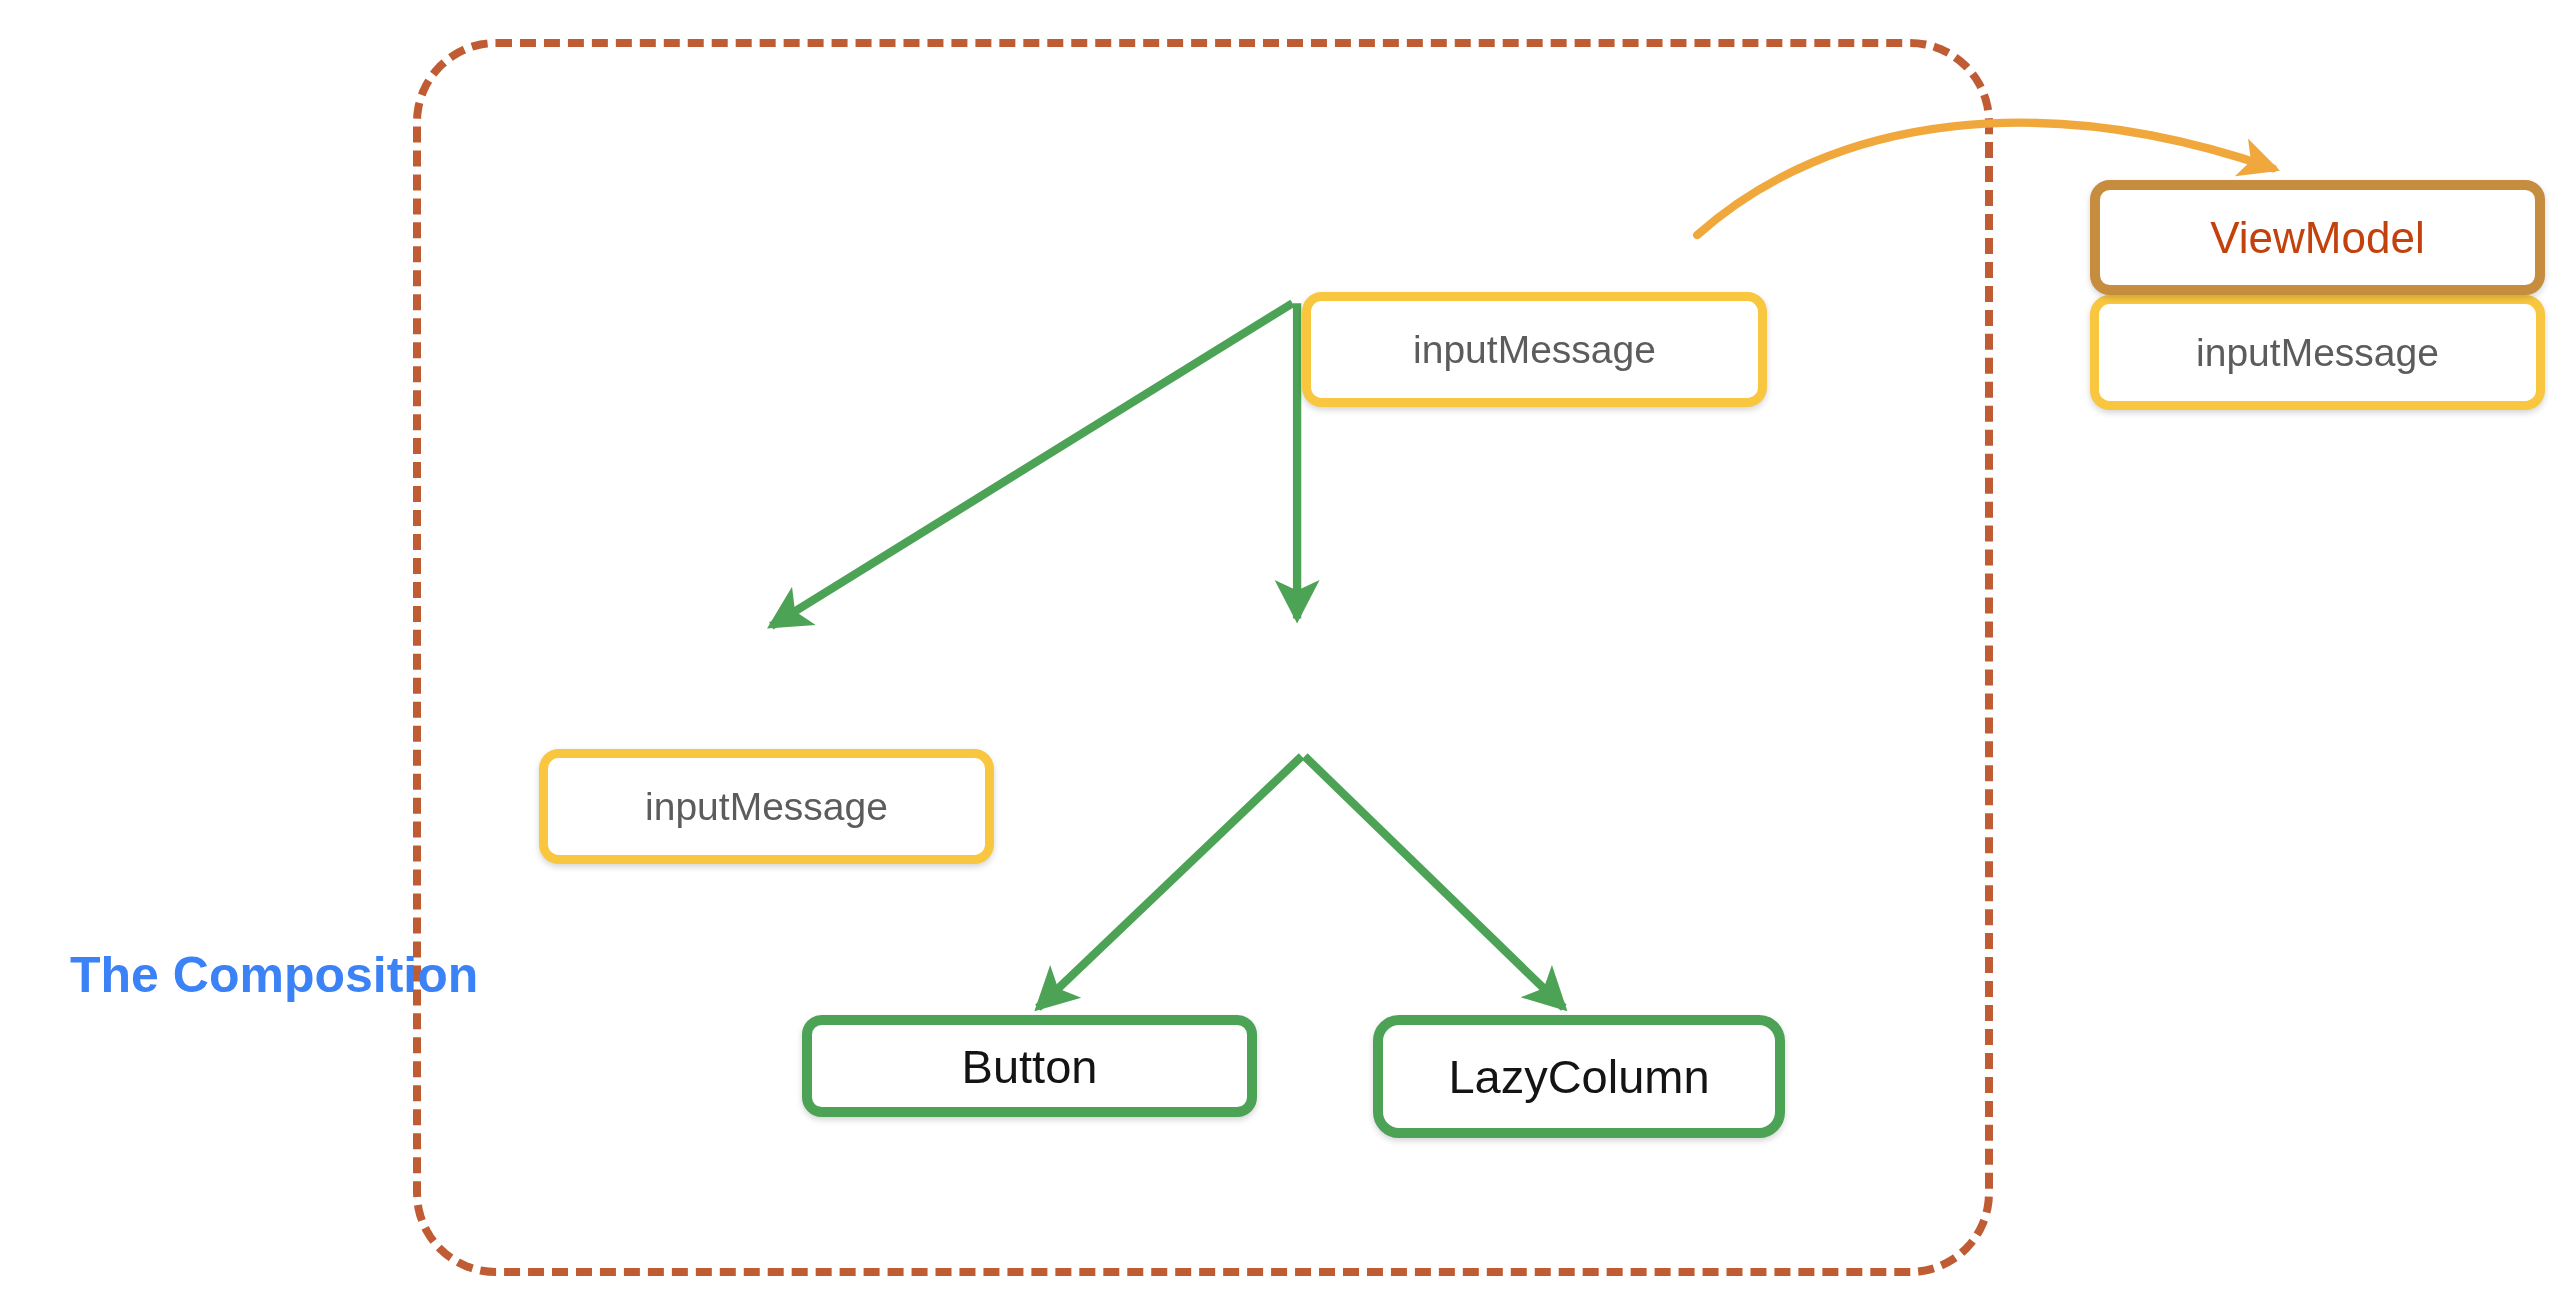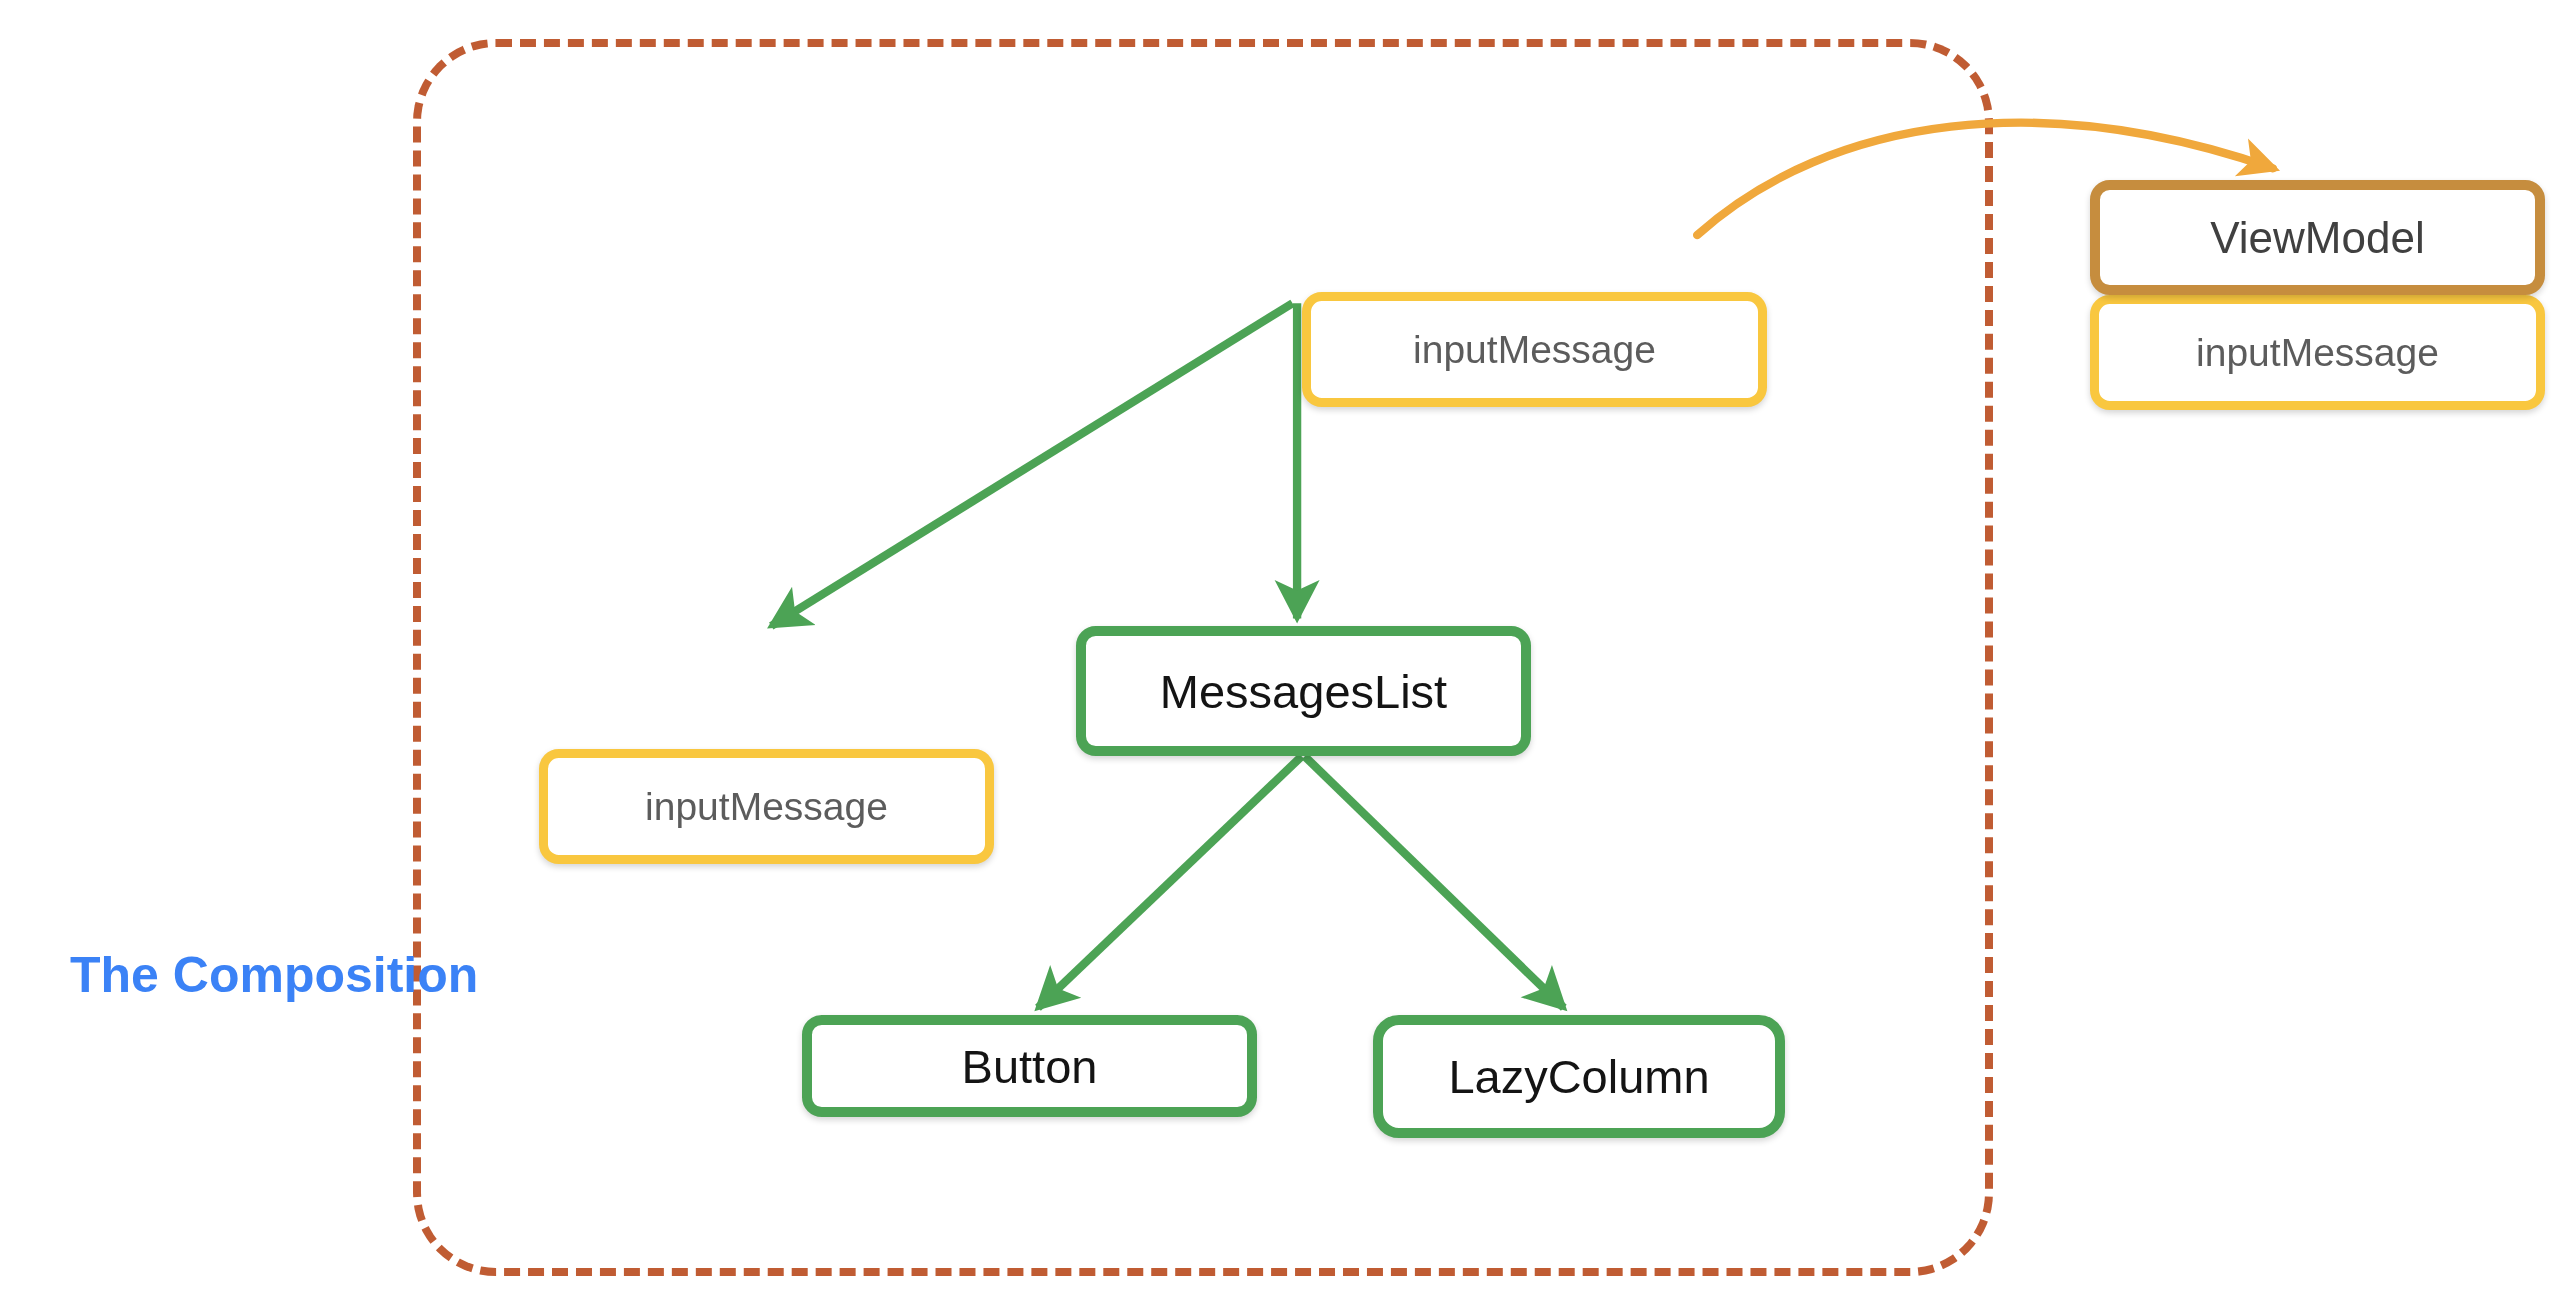--- a/index.html
+++ b/index.html
@@ -67,21 +67,21 @@
   }
   .node.state .label {
     color: #5C5C5C;
     font-size: 39px;
   }
 
   .node.viewmodel {
     border: 10.6px solid #C68D3E;
   }
   .node.viewmodel .label {
-    color: #404040;
+    color: #c2410c;
     font-size: 44px;
   }
 
   
   #node-conversation-screen { left: 921px; top: 173px;  width: 794px; height: 130px; z-index: 6; }
   #state-conversation-screen { left: 1302px; top: 292px;  width: 465px;  height: 115px; z-index: 7; }
 
   #node-view-model      { left: 2090px; top: 180px;  width: 455px;  height: 115px; z-index: 6; }
   #state-view-model     { left: 2090px; top: 295px;  width: 455px;  height: 115px; z-index: 5; }
 
@@ -140,23 +140,20 @@
     <span class="label">ViewModel</span>
   </div>
   <div class="node state" id="state-view-model">
     <span class="label">inputMessage</span>
   </div>
 
   <div class="node state" id="state-user-input">
     <span class="label">inputMessage</span>
   </div>
 
-  <div class="node composable" id="node-messages-list">
-    <span class="label">MessagesList</span>
-  </div>
 
   <div class="node composable" id="node-button">
     <span class="label">Button</span>
   </div>
 
   <div class="node composable" id="node-lazy-column">
     <span class="label">LazyColumn</span>
   </div>
 
   <div id="composition-caption">The Composition</div>

